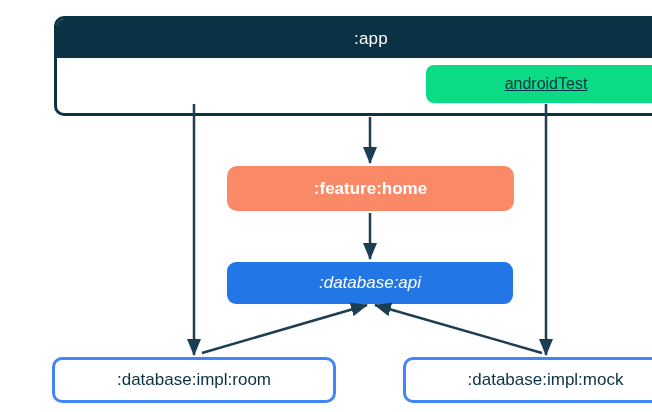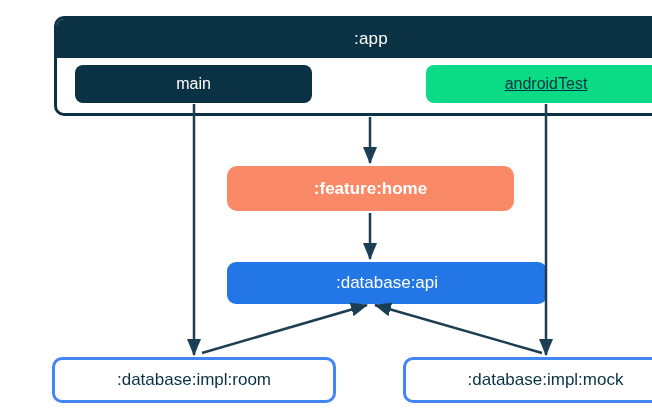--- a/index.html
+++ b/index.html
@@ -70,24 +70,25 @@
     z-index: 1;
   }
   .node-feature-home {
     left: 183px; top: 166px; width: 287px; height: 45px;
     background: #fa8a67;
     color: #ffffff;
     border-radius: 10px;
     font-weight: bold;
   }
   .node-database-api {
-    left: 183px; top: 262px; width: 320px; height: 42px;
+    left: 183px; top: 262px; width: 286px; height: 42px;
     background: #2376e5;
     color: #ffffff;
     border-radius: 9px;
+    font-style: italic;
   }
   .node-outline {
     background: #ffffff;
     border: 3px solid #4285f4;
     border-radius: 10px;
     color: #0a3144;
   }
   .node-database-impl-room {
     left: 8px; top: 357px; width: 284px; height: 46px;
   }
@@ -111,23 +112,20 @@
 <body>
 
 <div class="canvas">
 
   <div class="app-box">
     <div class="app-header">
       <span>:app</span>
     </div>
   </div>
 
-  <div class="pill pill-main">
-    <span>main</span>
-  </div>
   <div class="pill pill-androidtest">
     <span>androidTest</span>
   </div>
 
   <div class="node node-feature-home">
     <span>:feature:home</span>
   </div>
   <div class="node node-database-api">
     <span>:database:api</span>
   </div>

